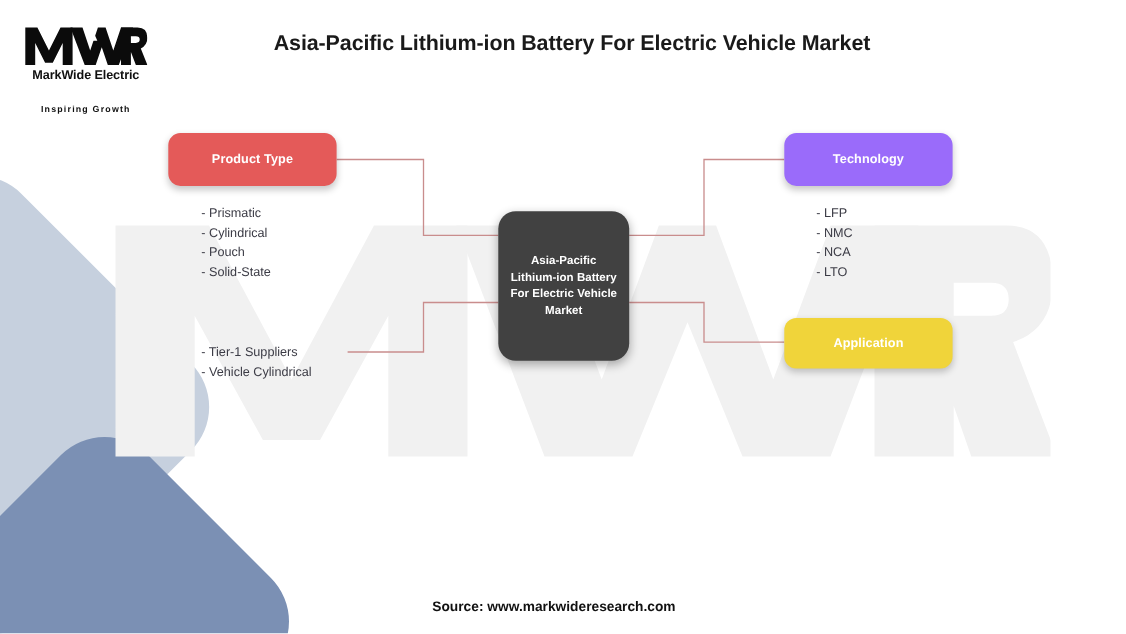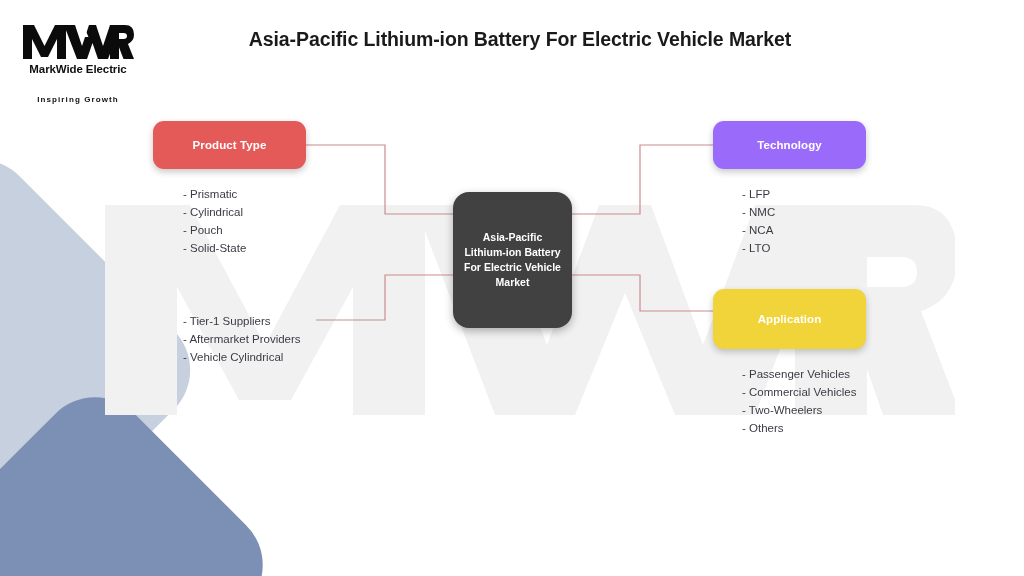--- a/index.html
+++ b/index.html
@@ -152,21 +152,21 @@
     white-space: nowrap;
   }
 
   #group-product-type { left: 153px; top: 121px; }
   #group-product-type .group-pill { width: 153px; height: 48px; background: #e45a59; }
   #group-technology { left: 713px; top: 121px; }
   #group-technology .group-pill { width: 153px; height: 48px; background: #9a6bfa; }
   #group-end-user { left: 153px; top: 296px; }
   #group-end-user .group-pill { width: 163px; height: 46px; background: #64c45c; }
   #group-application { left: 713px; top: 289px; }
-  #group-application .group-pill { width: 153px; height: 60px; background: #f0d43a; }
+  #group-application .group-pill { width: 153px; height: 46px; background: #f0d43a; }
 
   #group-technology .group-items,
   #group-application .group-items { padding-left: 29px; }
 
   
   .source-note {
     position: absolute;
     left: 393px;
     top: 544px;
     font-size: 12.5px;
@@ -255,31 +255,25 @@
       <div class="group-item">- Prismatic</div>
       <div class="group-item">- Cylindrical</div>
       <div class="group-item">- Pouch</div>
       <div class="group-item">- Solid-State</div>
     </div>
   </div>
 
   <div class="group" id="group-end-user">
     <div class="group-items">
       <div class="group-item">- Tier-1 Suppliers</div>
-      <div class="group-item">- Aftermarket Providers</div>
       <div class="group-item">- Vehicle Cylindrical</div>
     </div>
   </div>
 
   <div class="group" id="group-application">
     <div class="group-pill">
       <span class="group-pill-label">Application</span>
     </div>
-    <div class="group-items">
-      <div class="group-item">- Passenger Vehicles</div>
-      <div class="group-item">- Commercial Vehicles</div>
-      <div class="group-item">- Two-Wheelers</div>
-      <div class="group-item">- Others</div>
-    </div>
-  </div>
-
+  </div>
+
+  <div class="source-note">Source: www.markwideresearch.com</div>
 
 </div>
 
 </body></html>

